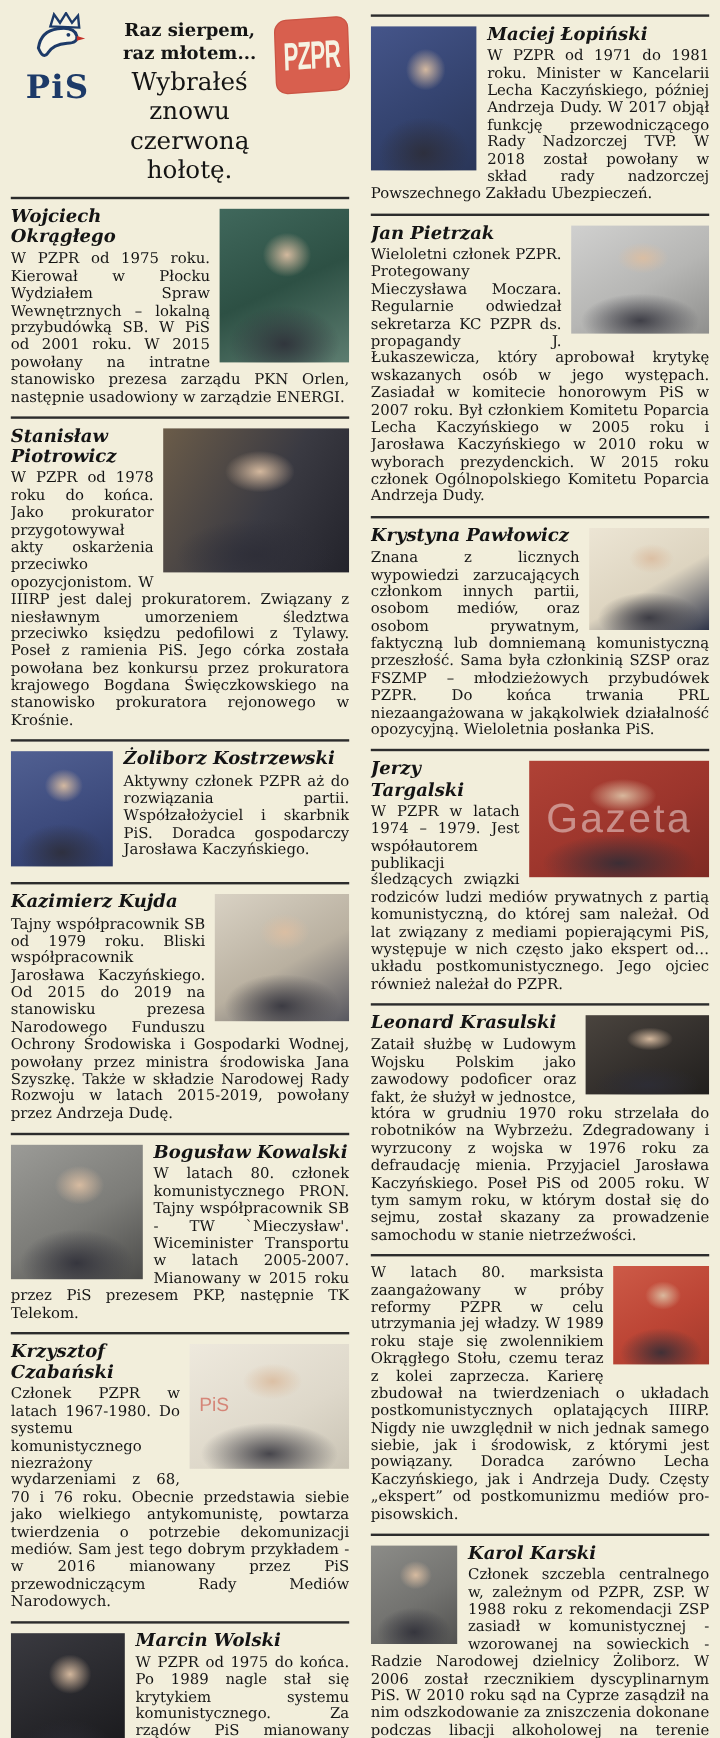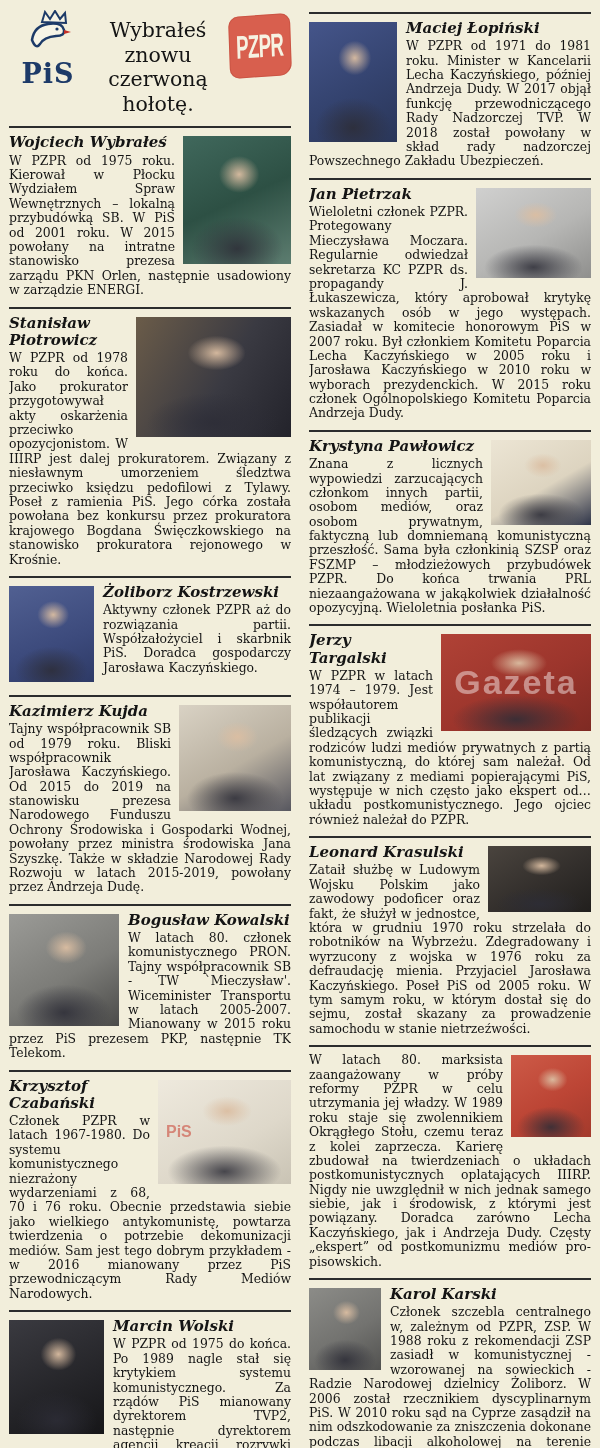--- a/index.html
+++ b/index.html
@@ -40,21 +40,21 @@
   .ph-r { float:right; margin:2px 0 4px 8px; }
   .ph-l { float:left; margin:2px 9px 4px 0; }
   .photo::after {
     content:""; position:absolute; inset:0;
     background:
       radial-gradient(ellipse 26% 20% at 52% 30%, rgba(219,190,162,.95), rgba(219,190,162,0) 72%),
       radial-gradient(ellipse 55% 32% at 50% 88%, rgba(45,45,55,.85), rgba(45,45,55,0) 78%);
   }
   .photo .ph-text {
     position:absolute; inset:0; display:flex; align-items:center; justify-content:center;
-    font-family:"Liberation Sans", sans-serif; font-weight:bold;
+    font-family:"Liberation Sans", sans-serif; font-weight:normal;
     color:rgba(255,255,255,.8); z-index:1; overflow:hidden;
   }
   .p1  { width:108px; height:128px; background:linear-gradient(155deg,#40685c,#2d5044 50%,#5d7d70); }
   .p2  { width:155px; height:120px; background:linear-gradient(120deg,#6b5c49,#3a3a42 55%,#23232b); }
   .p3  { width:85px;  height:96px;  background:linear-gradient(160deg,#516092,#3c4a7c 60%,#2e3a66); }
   .p4  { width:112px; height:106px; background:linear-gradient(150deg,#d9d2c4,#b9b0a0 55%,#57575f); }
   .p5  { width:110px; height:112px; background:linear-gradient(150deg,#9b9b97,#7c7c78 55%,#4b4b49); }
   .p6  { width:133px; height:104px; background:linear-gradient(150deg,#eee9dd,#ded8ca 60%,#c9c3b4); }
   .p7  { width:95px;  height:114px; background:linear-gradient(155deg,#3a3a40,#242428 60%,#161618); }
   .p9  { width:88px;  height:120px; background:linear-gradient(150deg,#45558a,#34436f 55%,#2a3658); }
@@ -78,33 +78,37 @@
         <div class="pis-logo">
           <svg width="60" height="46" viewBox="0 0 60 46">
             <polygon points="24,12 27,2 32,9 37,1 42,9 47,3 48,13" fill="#f7f4e6" stroke="#1d3a68" stroke-width="2"></polygon>
             <path d="M14,30 Q16,16 30,14 Q44,12 46,20 Q47,26 38,26 Q26,27 22,34 Q18,40 14,30 Z" fill="#f7f4e6" stroke="#1d3a68" stroke-width="2.5"></path>
             <circle cx="39" cy="19" r="1.6" fill="#1d3a68"></circle>
             <path d="M46,20 L53,22 L46,24 Z" fill="#c43027"></path>
           </svg>
           <div class="pis-word"><span>PiS</span></div>
         </div>
         <div class="slogan">
+          <div class="slogan-small">
+            <div>Raz sierpem,</div>
+            <div>raz młotem...</div>
+          </div>
           <div class="slogan-big">
             <div>Wybrałeś znowu</div>
             <div>czerwoną hołotę.</div>
           </div>
         </div>
         <div class="pzpr-logo">
           <span class="pzpr-word">PZPR</span>
         </div>
       </div>
 
       <section class="entry">
         <div class="photo ph-r p1"></div>
-        <h3>Wojciech Wybrałeś</h3>
+        <h3>Wojciech Okrągłego</h3>
         <p>W PZPR od 1975 roku. Kierował w Płocku Wydziałem Spraw Wewnętrznych – lokalną przybudówką SB. W PiS od 2001 roku. W 2015 powołany na intratne stanowisko prezesa zarządu PKN Orlen, następnie usadowiony w zarządzie ENERGI.</p>
       </section>
 
       <section class="entry">
         <div class="photo ph-r p2"></div>
         <h3>Stanisław Piotrowicz</h3>
         <p>W PZPR od 1978 roku do końca. Jako prokurator przygotowywał akty oskarżenia przeciwko opozycjonistom. W IIIRP jest dalej prokuratorem. Związany z niesławnym umorzeniem śledztwa przeciwko księdzu pedofilowi z Tylawy. Poseł z ramienia PiS. Jego córka została powołana bez konkursu przez prokuratora krajowego Bogdana Święczkowskiego na stanowisko prokuratora rejonowego w Krośnie.</p>
       </section>
 
       <section class="entry">

